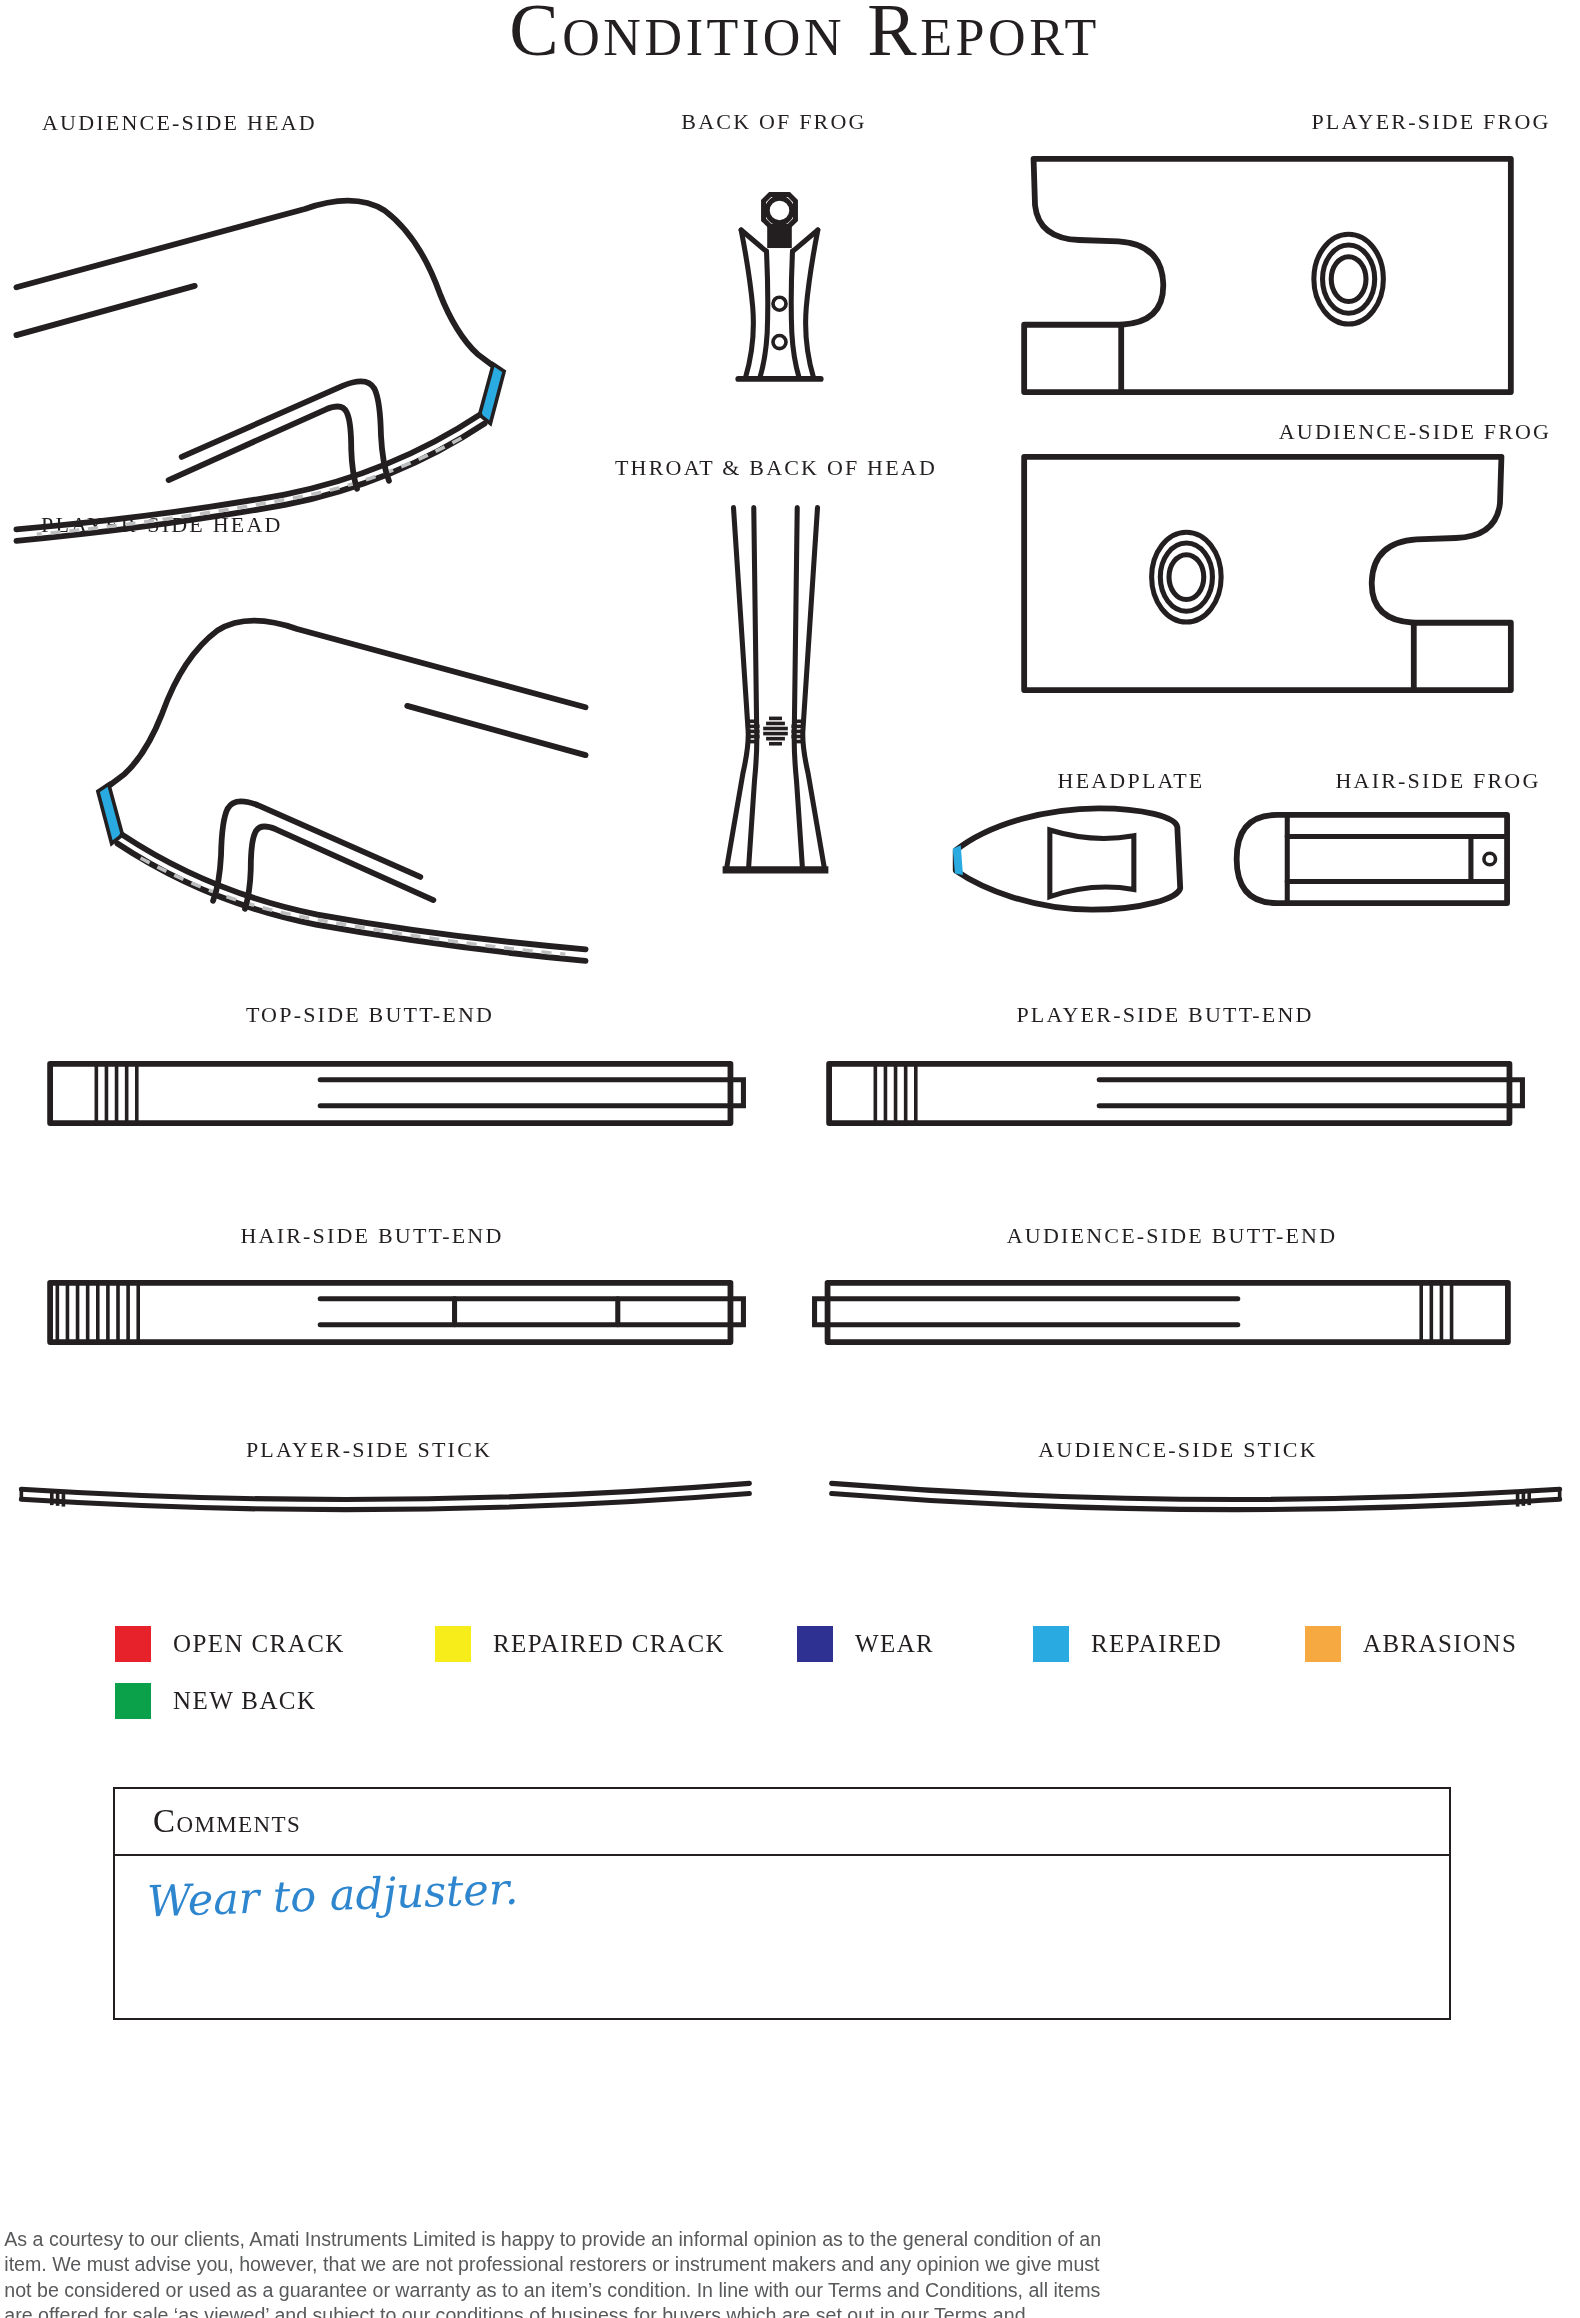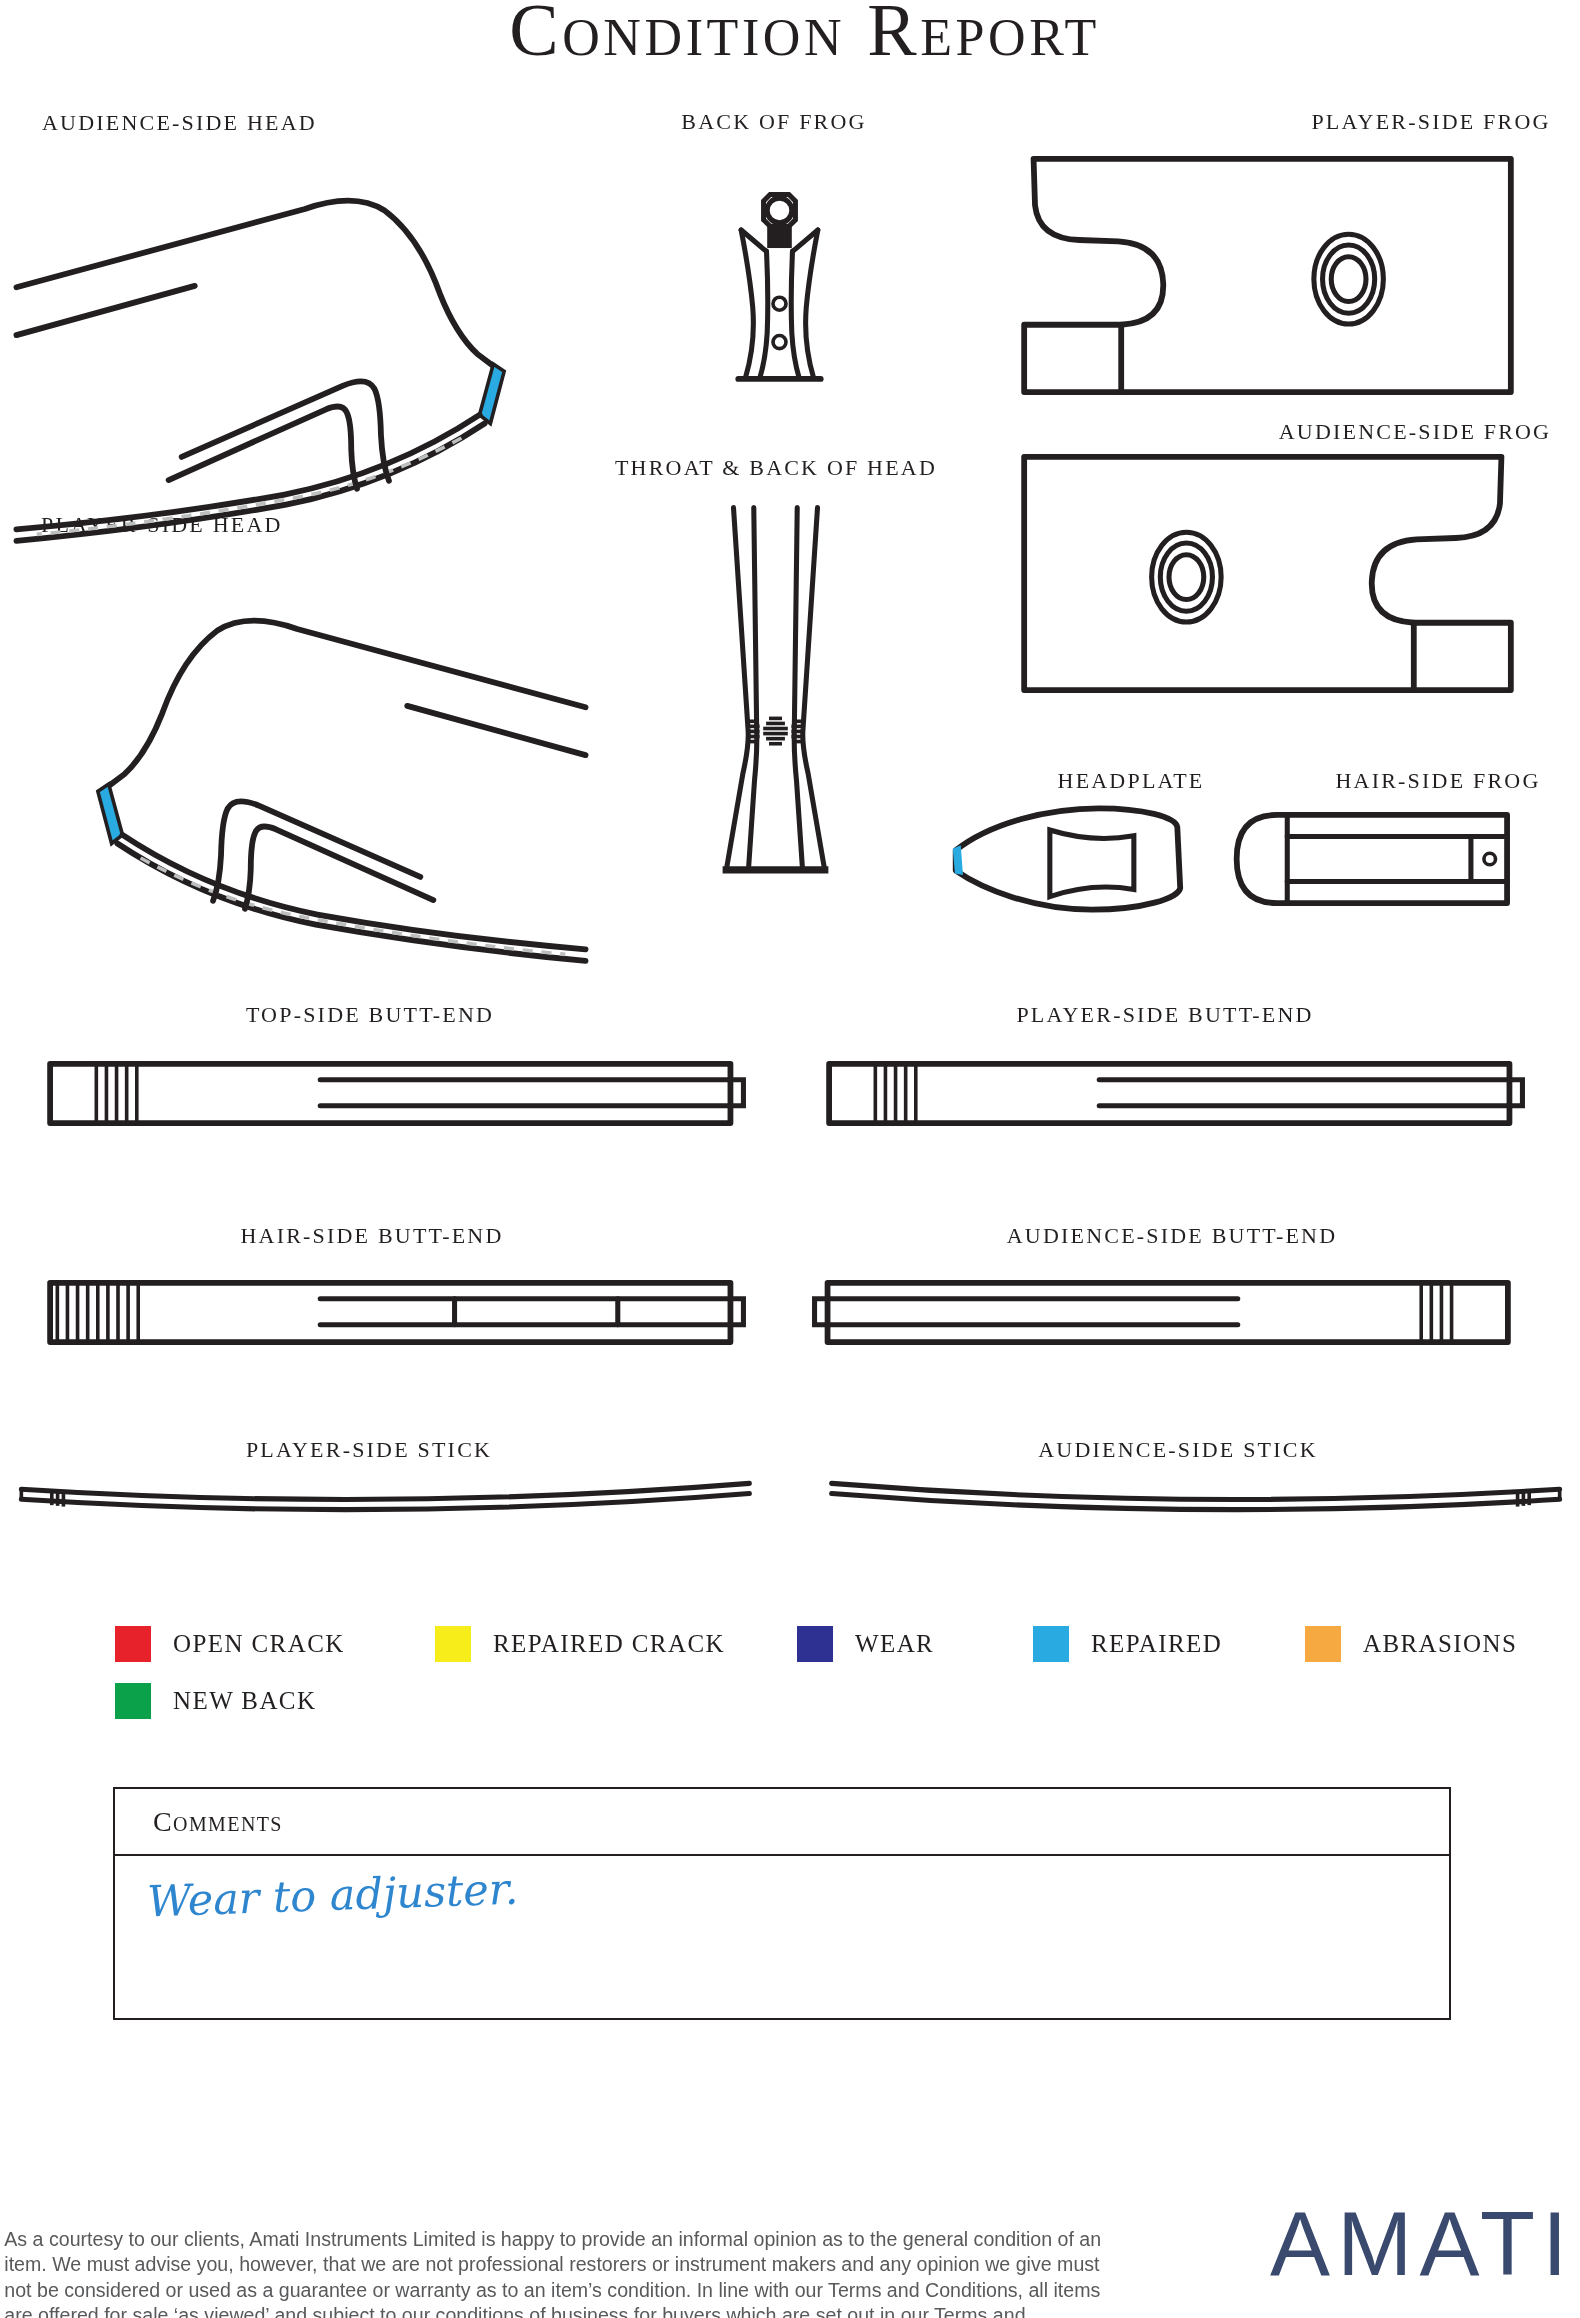--- a/index.html
+++ b/index.html
@@ -19,21 +19,21 @@
   svg.draw .dash{stroke:#bcbec0;stroke-width:5;fill:none;
                  stroke-dasharray:14 12;stroke-linecap:butt;}
   svg.draw .solid{fill:#231f20;stroke:none;}
   .sq{position:absolute;width:36px;height:36px;}
   .legend-label{position:absolute;font-size:25px;letter-spacing:1.4px;
                 line-height:36px;white-space:nowrap;}
   .comments-box{position:absolute;left:113px;top:1787px;width:1338px;
                 height:233px;border:2.9px solid #231f20;box-sizing:border-box;}
   .comments-header{height:65px;border-bottom:2.9px solid #231f20;display:flex;
                    align-items:center;padding-left:38px;font-variant:small-caps;
-                   font-size:28px;letter-spacing:1.4px;}
+                   font-size:33px;letter-spacing:1.4px;}
   .handwriting{position:absolute;left:32px;top:81px;font-style:italic;
                font-size:43px;color:#2e86cf;transform:rotate(-2deg);
                font-family:"DejaVu Serif",serif;white-space:nowrap;}
   .footer-text{position:absolute;left:4.3px;top:2227px;width:1109px;
                font-family:"Liberation Sans",sans-serif;font-size:19.6px;
                line-height:1.3;color:#58595b;}
   .logo{position:absolute;left:1270px;top:2193px;
         font-family:"Liberation Sans",sans-serif;font-size:90px;
         letter-spacing:7.2px;color:#3a4a6e;white-space:nowrap;}
 </style>
@@ -254,16 +254,15 @@
     <div class="sq" style="left: 115px; top: 1683px; background-color: rgb(11, 160, 74);"></div>
     <div class="legend-label" style="left:173px;top:1683px">NEW BACK</div>
   </div>
 
   <div class="comments-box">
     <div class="comments-header">Comments</div>
     <div class="handwriting">Wear to adjuster.</div>
   </div>
 
   <div class="footer-text">As a courtesy to our clients, Amati Instruments Limited is happy to provide an informal opinion as to the general condition of an item. We must advise you, however, that we are not professional restorers or instrument makers and any opinion we give must not be considered or used as a guarantee or warranty as to an item’s condition. In line with our Terms and Conditions, all items are offered for sale ‘as viewed’ and subject to our conditions of business for buyers which are set out in our Terms and Conditions. © Amati Instruments Limited 2017</div>
-  <div class="logo">AMATI</div>
 
 </div>
 
 
 </body></html>

